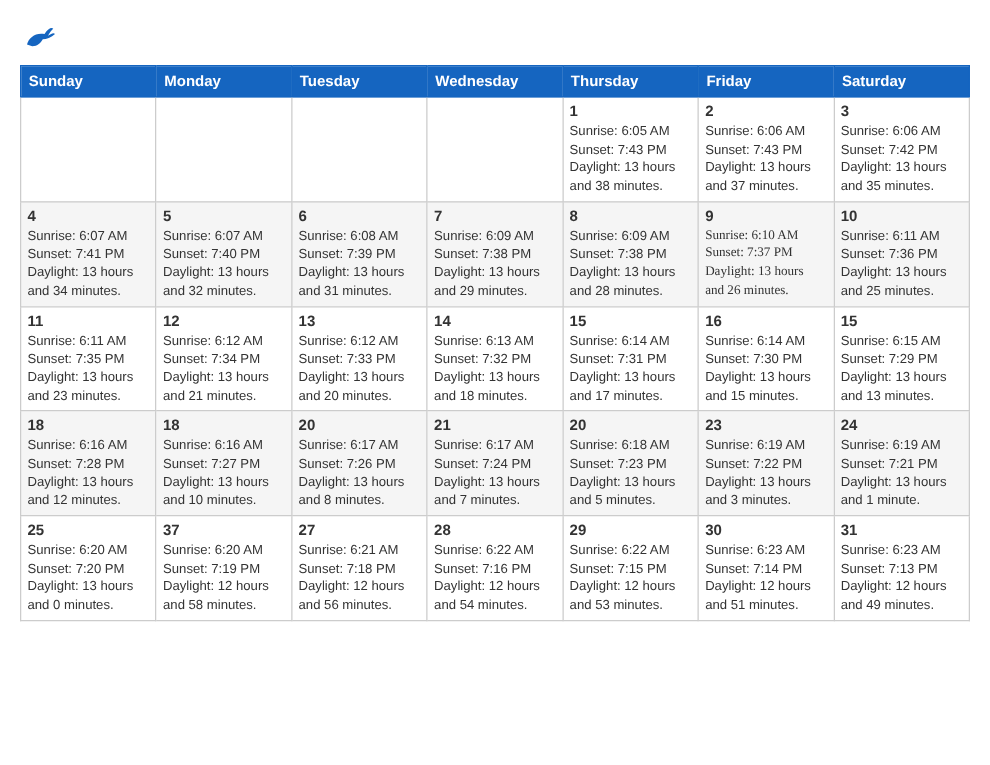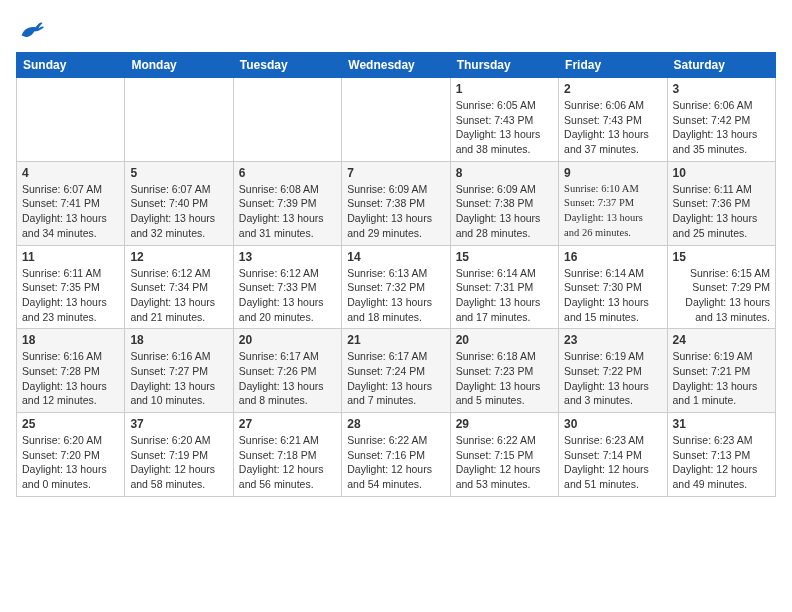--- a/index.html
+++ b/index.html
@@ -234,21 +234,21 @@
         </td>
         <td>
           <div class="day-number">16</div>
           <div class="day-info" style="white-space: pre-line;">Sunrise: 6:14 AM
 Sunset: 7:30 PM
 Daylight: 13 hours
 and 15 minutes.</div>
         </td>
         <td>
           <div class="day-number">15</div>
-          <div class="day-info" style="white-space: pre-line; text-align: right;">Sunrise: 6:15 AM
+          <div class="day-info" style="white-space: pre-line;">Sunrise: 6:15 AM
 Sunset: 7:29 PM
 Daylight: 13 hours
 and 13 minutes.</div>
         </td>
       </tr>
       <tr>
         <td>
           <div class="day-number">18</div>
           <div class="day-info" style="white-space: pre-line;">Sunrise: 6:16 AM
 Sunset: 7:28 PM

